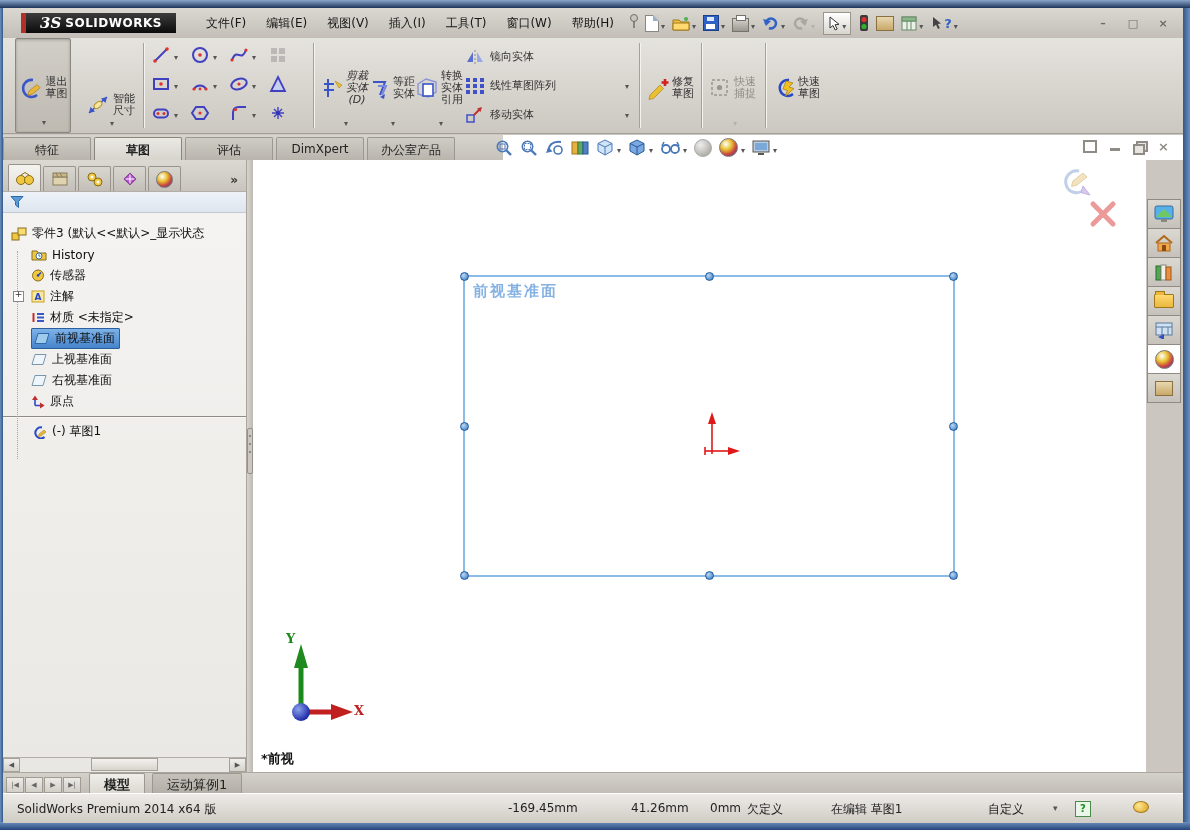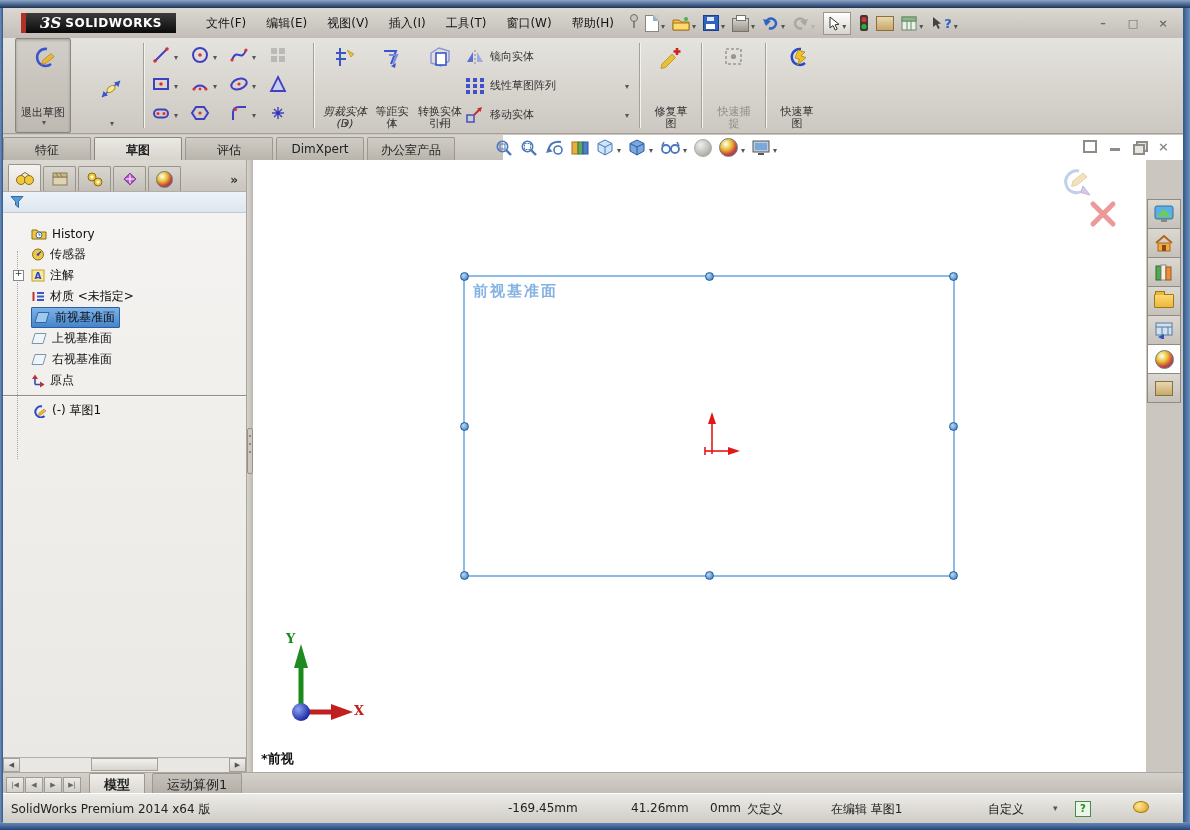--- a/index.html
+++ b/index.html
@@ -21,21 +21,21 @@
   .car.dis::after{color:#b5b2ac;}
   .qbtn{display:flex;align-items:center;padding:1px 2px;}
   .qbox{border:1px solid #9a968e;background:linear-gradient(#ffffff,#d8d5ce);padding:1px 4px;display:flex;align-items:center;margin:0 3px;}
   #winbtns{margin-left:auto;margin-right:10px;display:flex;gap:10px;color:#6d6a64;font-size:11px;align-items:center;}
   .wbtn{width:20px;text-align:center;}
   .wmin::after{content:"–";font-weight:bold;}
   .wres::after{content:"□";}
   .wclo::after{content:"×";font-weight:bold;}
   
   #cmdmgr{position:absolute;left:3px;top:38px;width:1180px;height:96px;background:linear-gradient(#e5e3de,#ccc8c1);border-bottom:1px solid #a39f98;display:flex;align-items:stretch;padding-left:12px;box-sizing:border-box;}
-  .bigbtn{display:flex;flex-direction:column;align-items:center;padding-top:5px;width:54px;position:relative;flex:none;gap:36px;}
+  .bigbtn{display:flex;flex-direction:row;align-items:center;padding-top:5px;width:54px;position:relative;flex:none;}
   .bigbtn .bi{height:27px;display:flex;align-items:center;}
   .bigbtn .bl{font-size:11px;line-height:12px;text-align:center;color:#333;}
   .bigbtn .bcar{position:absolute;bottom:3px;left:50%;transform:translateX(-50%);}
   .pressed{border:1px solid #8a8680;background:linear-gradient(#d2cfc8,#beb9b1);box-shadow:inset 0 1px 3px rgba(0,0,0,.25);border-radius:2px;}
   .vsep{width:1px;background:#a5a19a;border-right:1px solid #f4f3f0;margin:5px 6px;flex:none;}
   .sketchgrid{display:grid;grid-template-columns:repeat(4,39px);grid-auto-rows:29px;align-items:center;padding-top:2px;flex:none;}
   .gcell{display:flex;align-items:center;gap:1px;}
   .stack{display:flex;flex-direction:column;justify-content:space-around;padding:4px 0;width:168px;flex:none;}
   .srow{display:flex;align-items:center;gap:5px;font-size:11px;color:#333;}
   .srow .scar{margin-left:auto;margin-right:4px;}
@@ -559,20 +559,29 @@
         </span>
       <span class="chev"></span>
     </div>
     <div class="filterrow">
       <svg width="14" height="14">
           <path d="M1,1.5 h12 l-4.5,5 v6 l-3,-2.5 v-3.5 z" fill="#5b9bd5" stroke="#2d6aa8"></path>
         </svg>
     </div>
     <div id="tree">
       <div class="vline"></div>
+      <div class="trow root">
+        <span class="ticon">
+            <svg width="16" height="14">
+              <rect x="1" y="6" width="7" height="7" fill="#f0c840" stroke="#8a6d1a"></rect>
+              <rect x="7" y="1" width="8" height="7" fill="#f8dc70" stroke="#8a6d1a"></rect>
+            </svg>
+          </span>
+        <span>零件3 (默认&lt;&lt;默认&gt;_显示状态</span>
+      </div>
       <div class="trow child">
         <span class="ticon">
             <svg width="16" height="13">
               <path d="M1,3 h5 l1.5,2 h7.5 v7 h-14 z" fill="#f0c840" stroke="#8a6d1a"></path>
               <circle cx="8" cy="8" r="3" fill="#fff" stroke="#3a6c9c"></circle>
               <path d="M8,6.3 v1.8 h1.5" stroke="#3a6c9c" fill="none"></path>
             </svg>
           </span>
         <span>History</span>
       </div>
@@ -765,21 +774,21 @@
   <div id="doctabs">
     <span class="ntab nfirst"></span>
     <span class="ntab nprev"></span>
     <span class="ntab nnext"></span>
     <span class="ntab nlast"></span>
     <span class="dtab active">模型</span>
     <span class="dtab">运动算例1</span>
   </div>
 
   <div id="statusbar">
-    <span style="left:8px;">SolidWorks Premium 2014 x64 版</span>
+    <span style="left:14px;">SolidWorks Premium 2014 x64 版</span>
     <span style="left:505px;">-169.45mm</span>
     <span style="left:628px;">41.26mm</span>
     <span style="left:707px;">0mm</span>
     <span style="left:744px;">欠定义</span>
     <span style="left:828px;">在编辑 草图1</span>
     <span style="left:985px;">自定义</span>
     <span class="sbcar" style="left:1050px;top:9px;">▾</span>
     <span class="helpbox"></span>
     <span class="tipdot"></span>
   </div>

